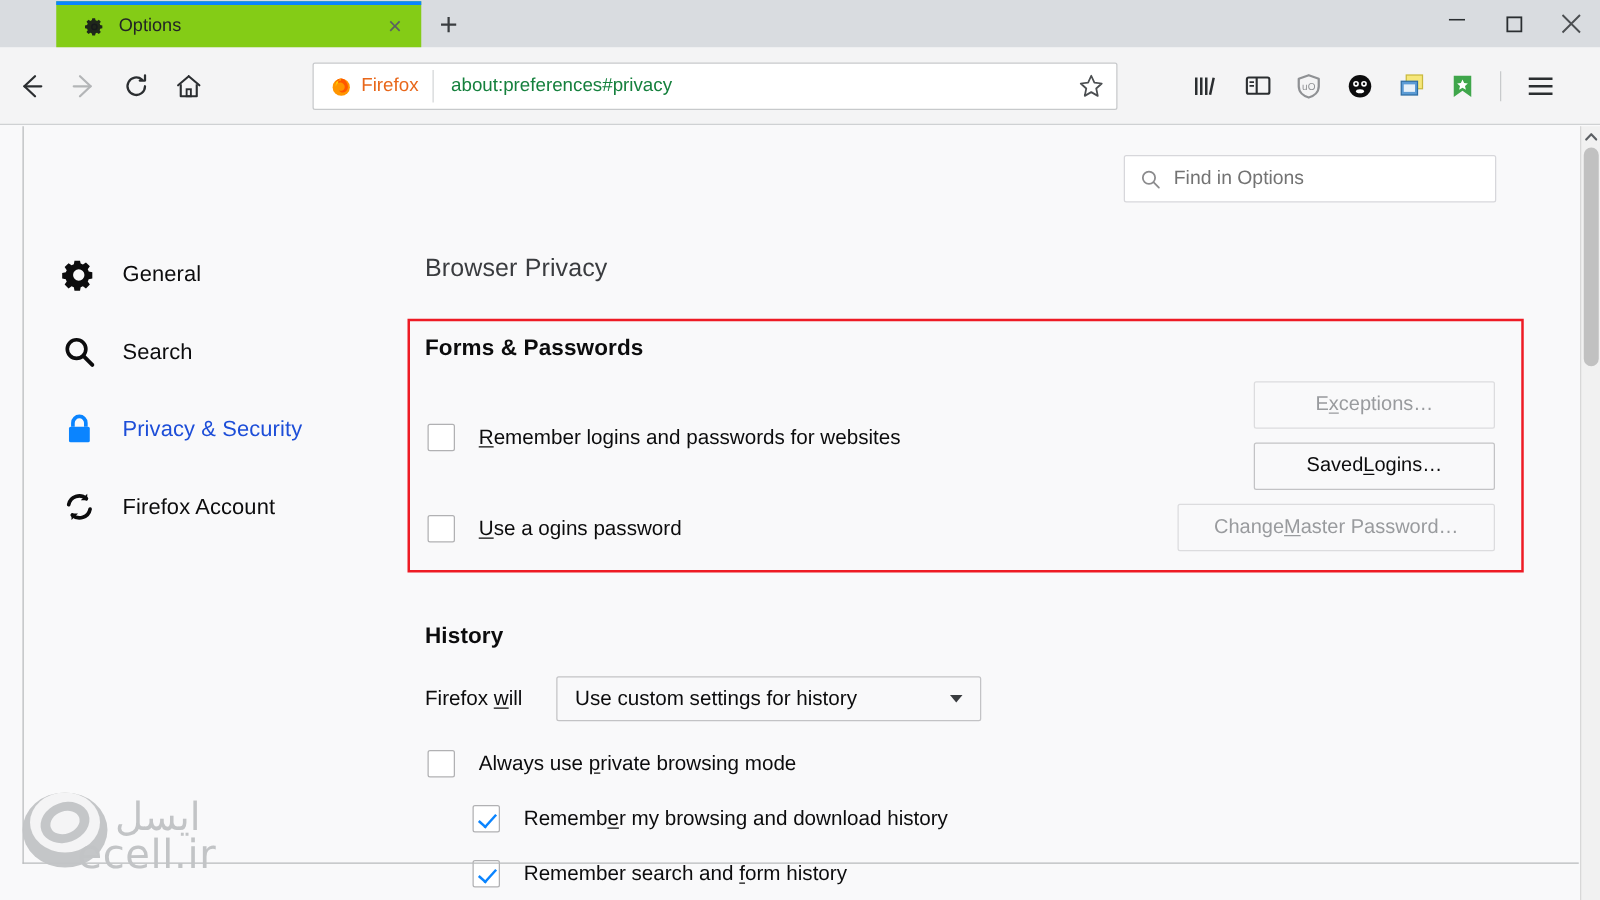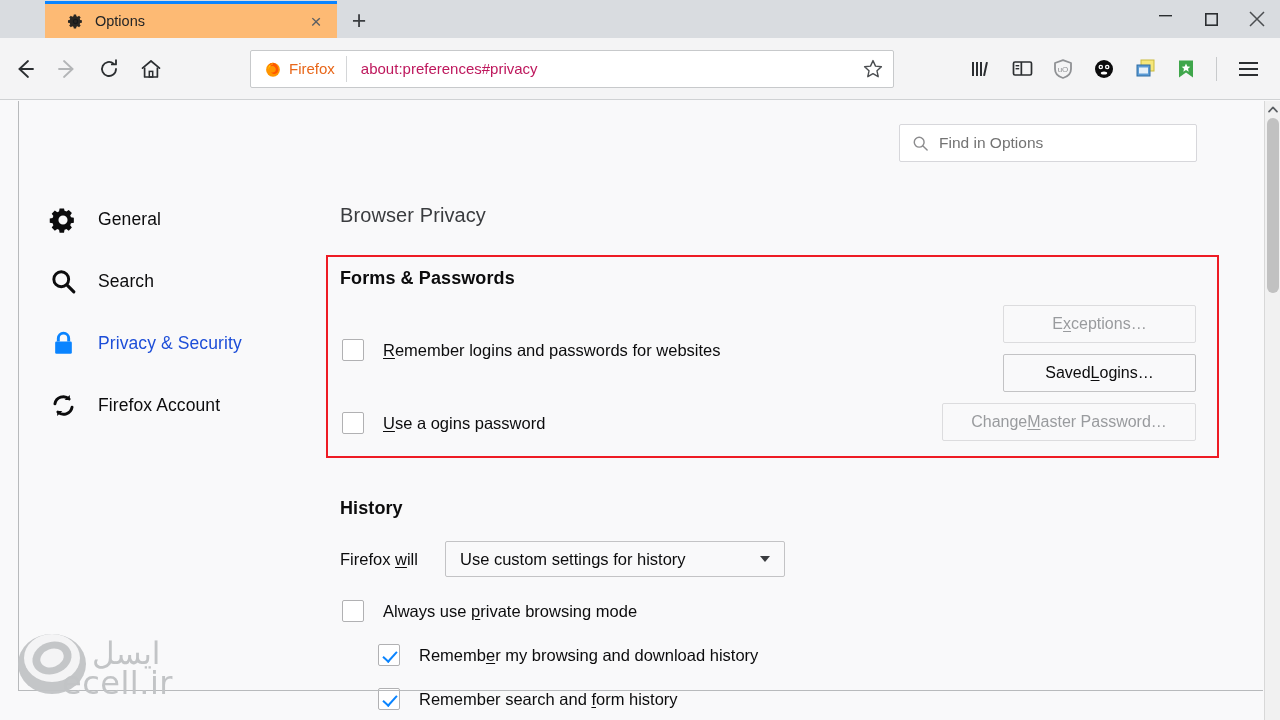--- a/index.html
+++ b/index.html
@@ -29,21 +29,21 @@
     background: #d9dce0;
     display: flex;
     align-items: flex-end;
   }
   .tabbar-leftpad { width: 45px; height: 38px; }
 
   .tab {
     position: relative;
     width: 292px;
     height: 37px;
-    background: #fdba74;
+    background: #84cc16;
     display: flex;
     align-items: center;
     padding: 0 8px 0 22px;
     border-top: 3px solid #0a84ff;
   }
   .tab .gear {
     width: 17px; height: 17px;
     flex: 0 0 auto;
     margin-right: 11px;
     display: block;
@@ -131,33 +131,33 @@
   }
   .ffox-logo { width: 18px; height: 18px; display:block; }
   .identity-label {
     font-size: 15px;
     color: #e8671a;
     white-space: nowrap;
   }
   .urltext {
     flex: 1 1 auto;
     font-size: 15px;
-    color: #be185d;
+    color: #15803d;
     padding-left: 14px;
     white-space: nowrap;
     overflow: hidden;
   }
   .star { width: 24px; height: 24px; flex: 0 0 auto; }
 
   .toolbar-icons {
     display: flex;
     align-items: center;
     gap: 9px;
     margin-left: auto;
-    padding-right: 7px;
+    padding-right: 23px;
     justify-content: space-between;
   }
   .tbicon {
     width: 32px; height: 32px;
     display: flex; align-items: center; justify-content: center;
   }
   .tb-sep {
     width: 1px; height: 24px;
     background: #c8cacc;
     margin: 0 5px;

